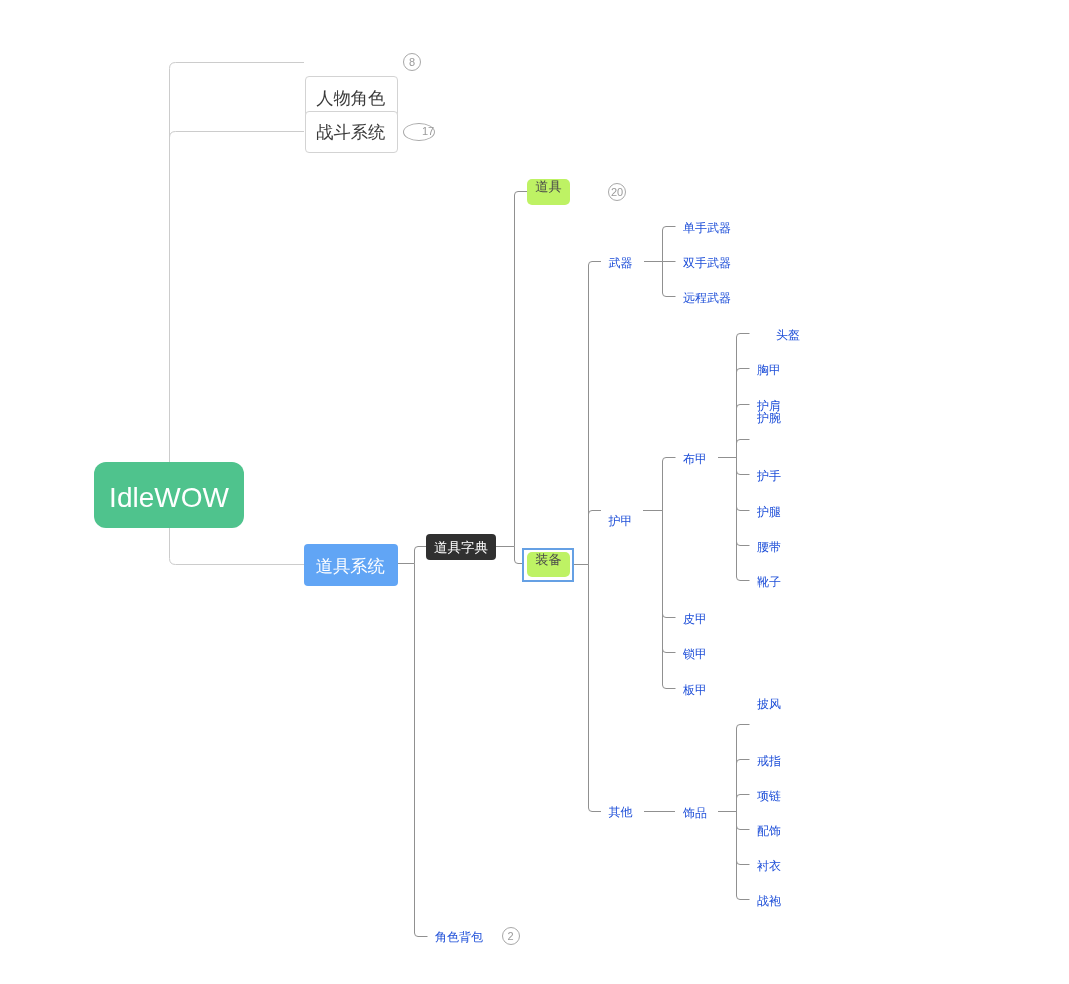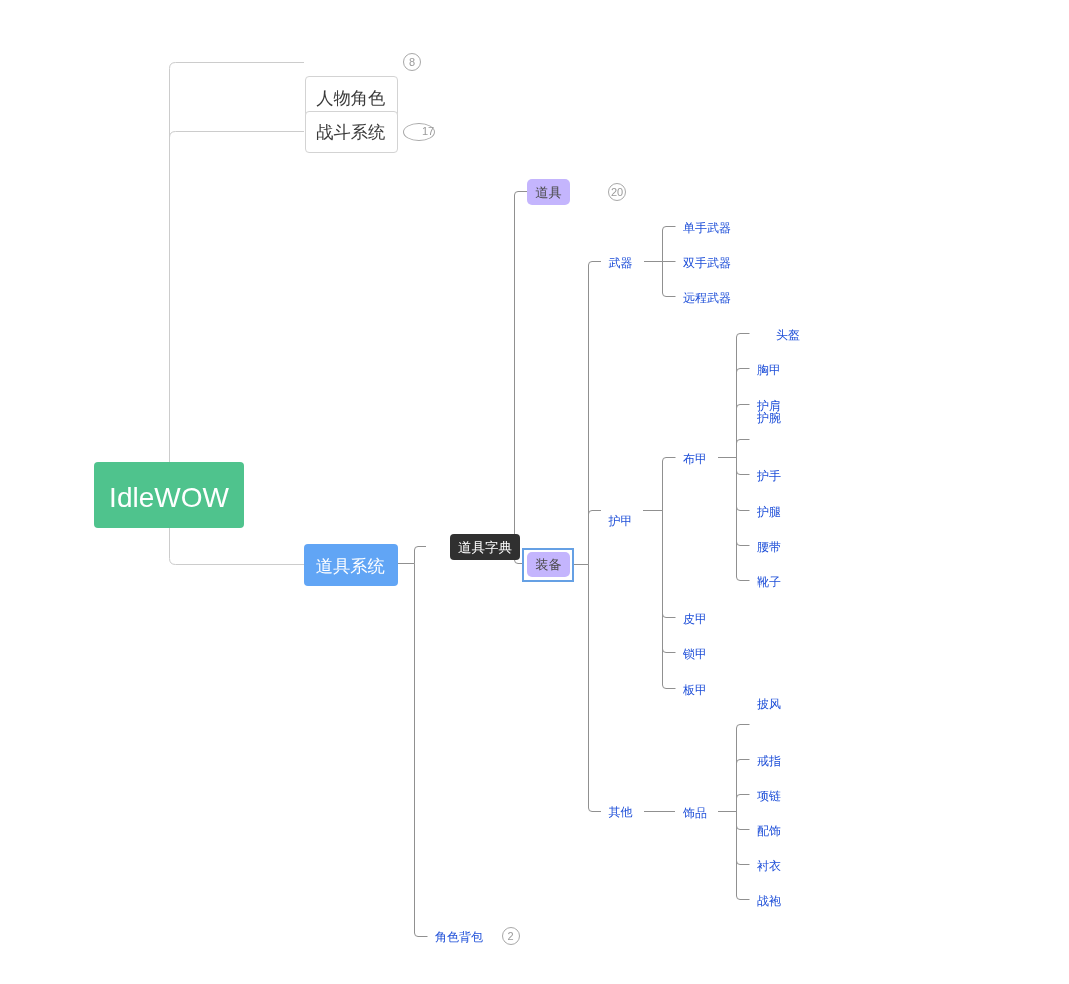--- a/index.html
+++ b/index.html
@@ -7,21 +7,21 @@
   body{
     width:1069px;height:984px;background:#ffffff;
     font-family:"Liberation Sans",sans-serif;
     overflow:hidden;
   }
   #canvas{position:relative;width:1069px;height:984px;background:#fff;}
   #edges{position:absolute;left:0;top:0;width:1069px;height:984px;}
 
   #root-node{
     position:absolute;left:94px;top:462px;width:150px;height:66px;
-    background:#4FC38D;border-radius:4px;
+    background:#4FC38D;border-radius:12px;
     color:#ffffff;font-size:28px;line-height:1;
     display:flex;align-items:center;justify-content:center;
     padding-top:6px;box-sizing:border-box;
   }
 
   .l1{
     position:absolute;width:93.5px;height:42px;border-radius:4px;
     font-size:17.3px;line-height:1;box-sizing:border-box;
     display:flex;align-items:center;justify-content:center;
     padding-top:3px;padding-right:1px;
@@ -30,33 +30,33 @@
   .l1.blue{background:#61A5F5;color:#ffffff;}
 
   .badge{
     position:absolute;border:1px solid #a8a8a8;border-radius:50%;
     color:#9a9a9a;font-size:11px;line-height:1;
     display:flex;align-items:center;justify-content:center;
     box-sizing:border-box;
   }
 
   .chip{
-    position:absolute;background:#c4b5fd;border-radius:5px;
+    position:absolute;background:#bef264;border-radius:5px;
     font-size:13.2px;line-height:1;color:#4a4a4a;
     padding-top:1px;
-    display:flex;align-items:center;justify-content:center;
+    display:flex;justify-content:center;
     box-sizing:border-box;
   }
 
   #node-daoju-zidian{
     position:absolute;left:426px;top:534px;width:70px;height:26px;
     background:#303030;color:#ffffff;border-radius:4px;
     font-size:13.5px;line-height:1;
     display:flex;align-items:center;justify-content:center;
-    box-sizing:border-box;z-index:6;padding-top:2px;margin-left:24px;
+    box-sizing:border-box;z-index:6;padding-top:2px;
   }
 
   #selection{
     position:absolute;left:522px;top:548px;width:52px;height:34px;
     border:2px solid #65a0e4;box-sizing:border-box;z-index:4;
   }
 
   #edges path.light{stroke:#cccccc;}
   .txt{
     position:absolute;font-size:12px;line-height:18px;height:18px;

